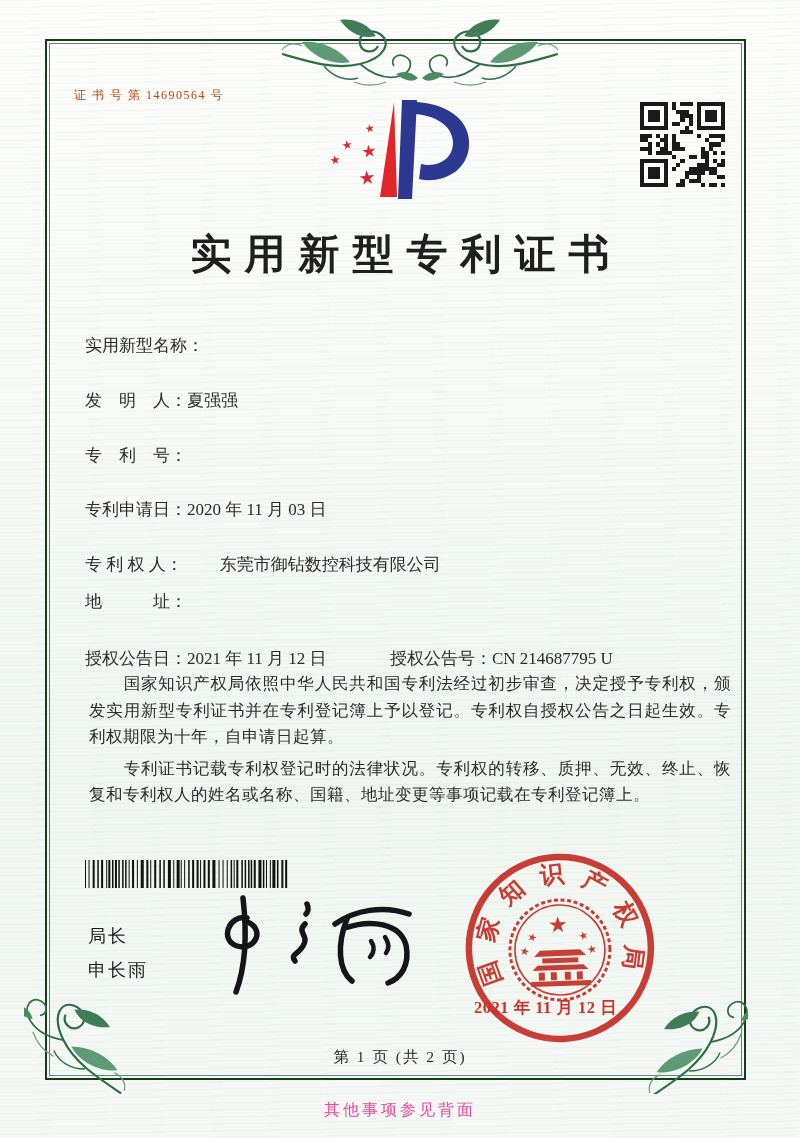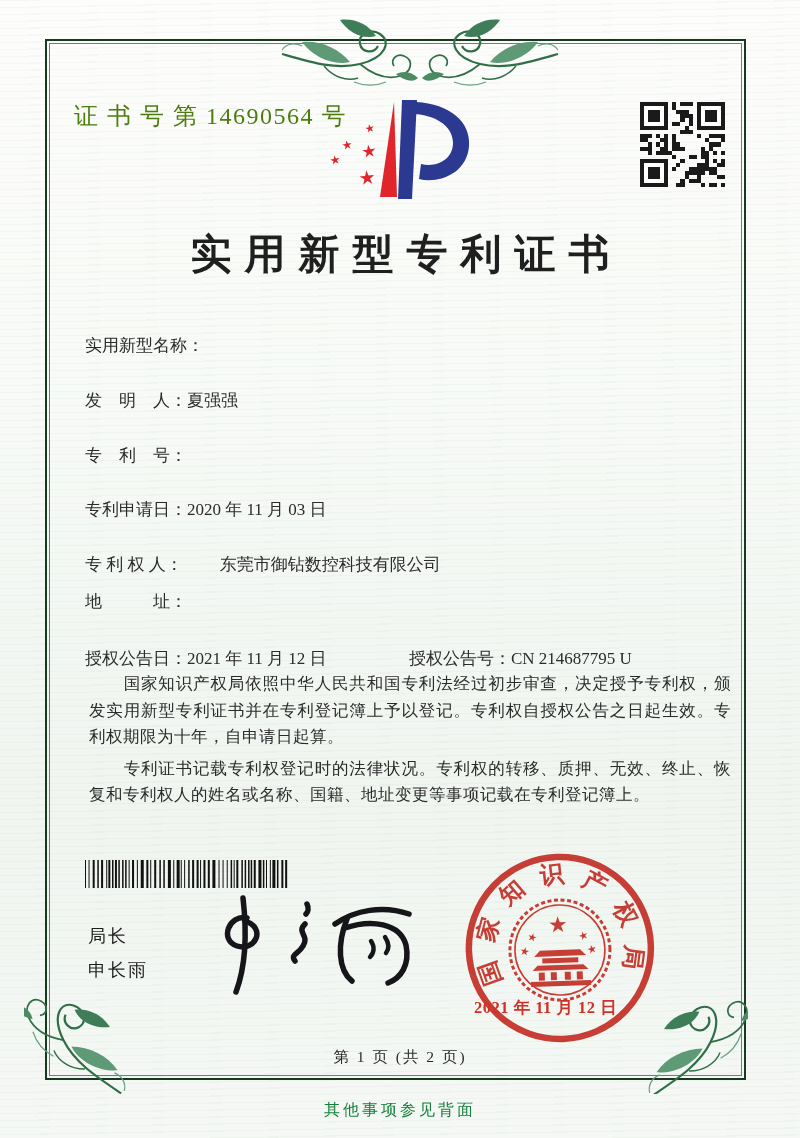--- a/index.html
+++ b/index.html
@@ -9,58 +9,58 @@
   .texture{position:absolute;inset:0;pointer-events:none;
        background:repeating-linear-gradient(179deg, rgba(115,160,135,0.055) 0 1.2px, transparent 1.2px 7px);}
   .frame{position:absolute;left:45px;top:39px;width:701px;height:1041px;
        border:2.5px solid #17391f;box-sizing:border-box;}
   .frame::before{content:"";position:absolute;inset:2px;border:1.5px solid #5b8a6c;}
   .ornament{position:absolute;}
   .orn-top{left:280px;top:12px;width:280px;height:80px;}
   .orn-bl{left:24px;top:986px;width:110px;height:108px;}
   .orn-br{left:642px;top:990px;width:106px;height:104px;}
 
-  .cert-number{position:absolute;left:74px;top:100px;font-size:24px;letter-spacing:1.5px;color:#4d7c0f;}
+  .cert-number{position:absolute;left:74px;top:87px;font-size:12px;letter-spacing:1.5px;color:#c2410c;}
   .logo{position:absolute;left:328px;top:94px;width:150px;height:112px;}
   .qr{position:absolute;left:640px;top:102px;width:85px;height:85px;}
   .title{position:absolute;left:0;top:227px;width:100%;text-align:center;
        font-size:41px;font-weight:700;letter-spacing:13px;padding-left:13px;box-sizing:border-box;color:#1f1f1f;}
 
   .row{position:absolute;left:85px;display:flex;font-size:17px;line-height:28px;}
   .row .lbl{white-space:pre;}
   .row .val{white-space:normal;}
   .row-name{top:332px;}
   .row-inventor{top:387px;}
   .row-patentno{top:442px;}
   .row-filing{top:496px;}
   .row-patentee{top:551px;gap:37px;}
   .row-address{top:588px;}
   .row-address .val{width:510px;}
   .row-grantdate{top:645px;}
-  .row-grantno{top:645px;left:390px;margin-left:19px;}
+  .row-grantno{top:645px;left:390px;}
 
   .paragraphs{position:absolute;left:84px;top:666px;width:652px;font-size:16.5px;
        line-height:26.5px;text-align:justify;letter-spacing:0.5px;}
   .paragraphs p{margin:5px;text-indent:2.1em;}
 
   .barcode{position:absolute;left:85px;top:860px;width:205px;height:28px;}
   .signer{position:absolute;left:88px;top:924px;font-size:18px;letter-spacing:2px;color:#1d1d1d;
        font-family:"Liberation Sans","DejaVu Sans",sans-serif;}
   .signer div{margin-bottom:10px;}
   .signature{position:absolute;left:185px;top:888px;width:235px;height:115px;}
 
   .seal{position:absolute;left:450px;top:848px;width:220px;height:208px;
        mix-blend-mode:multiply;opacity:0.93;transform:rotate(-2deg);}
   .seal-date{position:absolute;left:474px;top:997px;width:185px;font-size:16.5px;
        color:#cf3129;letter-spacing:0.5px;font-weight:700;}
 
   .page-footer{position:absolute;left:0;top:1047px;width:100%;text-align:center;
        font-size:15.5px;letter-spacing:2px;}
   .back-note{position:absolute;left:0;top:1100px;width:100%;text-align:center;
-       font-size:16px;letter-spacing:3px;color:#15803d;font-family:Liberation Serif, serif;}
+       font-size:16px;letter-spacing:3px;color:#ec4899;font-family:Liberation Serif, serif;}
 </style>
 </head>
 <body>
 
 <div class="texture"></div>
 
 <div class="frame"></div>
 
 <svg width="0" height="0" style="position:absolute" aria-hidden="true">
   <defs>

